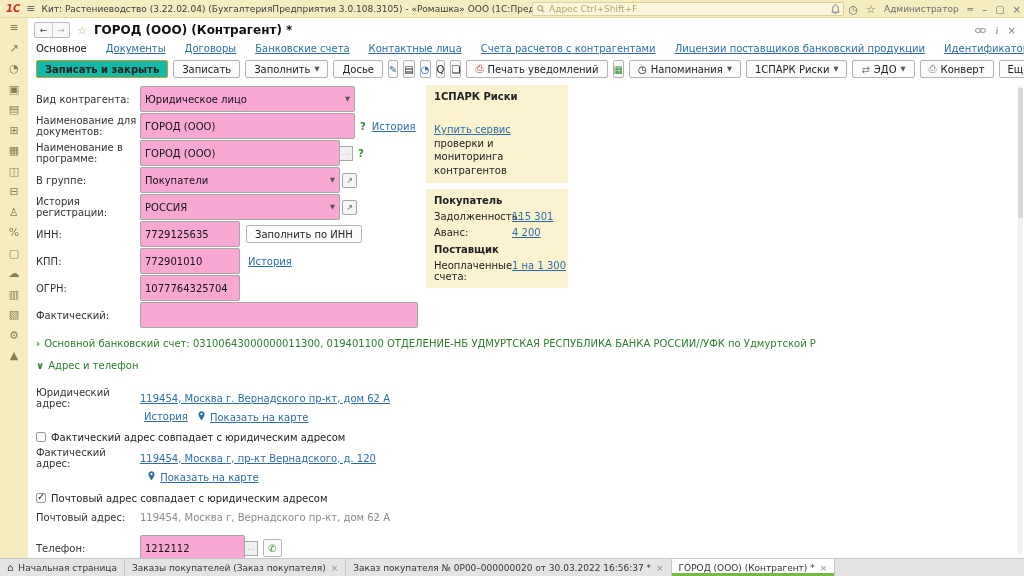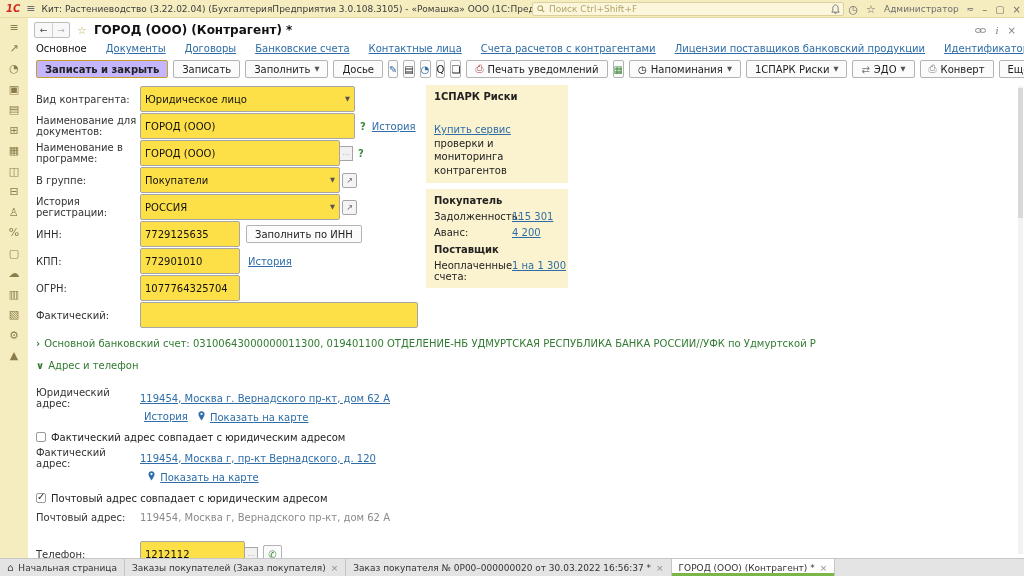--- a/index.html
+++ b/index.html
@@ -28,30 +28,30 @@
   .star{color:#c9b465;font-size:11px}
   .ftitle{font-weight:bold;font-size:12px;color:#111}
   .fhr{margin-left:auto;display:flex;align-items:center;gap:9px;color:#808080}
 
   .navtabs{display:flex;align-items:center;gap:19px;padding:3px 8px 4px 8px;font-size:10px}
   .navtabs .nt{color:#2e6da8;text-decoration:underline;white-space:nowrap}
   .navtabs .nt.active{color:#111;text-decoration:none}
 
   .toolbar{display:flex;align-items:center;gap:5px;padding:2px 8px 5px 8px}
   .btn{background:#fbfbfb;border:1px solid #b3b3b3;border-radius:2px;height:18px;display:inline-flex;align-items:center;gap:4px;padding:0 8px;font-size:10px;color:#222;white-space:nowrap}
-  .btn.primary{background:#c4b5fd;border-color:#c3a12c;font-weight:bold}
+  .btn.primary{background:#14b8a6;border-color:#c3a12c;font-weight:bold}
   .btn.iconb{width:19px;padding:0;justify-content:center}
   .car{font-size:6.5px;color:#555}
   .gicon{color:#3a8a3a}.bicon{color:#3a6ea5}.yicon{color:#b8972e}.ricon{color:#a33}
 
   
   .fbody{position:relative;padding:3px 0 0 8px}
   .frow{display:flex;align-items:center;min-height:18px;margin-bottom:1px}
   .flabel{width:104px;flex:none;color:#333}
-  .inp{height:15px;border:1px solid #a6a6a6;border-radius:2px;background:#fde047;display:flex;align-items:center;padding:12px 4px;font-size:10px;color:#111;white-space:nowrap;overflow:hidden}
+  .inp{height:15px;border:1px solid #a6a6a6;border-radius:2px;background:#f9a8d4;display:flex;align-items:center;padding:12px 4px;font-size:10px;color:#111;white-space:nowrap;overflow:hidden}
   .combo{justify-content:space-between}
   .combo .car{border-left:1px solid #c4c4c4;padding-left:3px;height:100%;display:flex;align-items:center}
   .clr{width:13px;height:15px;border:1px solid #a6a6a6;border-left:0;background:#f1f1f1;color:#9a9a9a;font-size:7px;display:flex;align-items:center;justify-content:center}
   .sqbtn{width:15px;height:15px;border:1px solid #a6a6a6;border-radius:2px;background:#f4f4f4;display:flex;align-items:center;justify-content:center;font-size:8px;color:#666;margin-left:2px}
   .help{color:#3a8a3a;font-weight:bold;margin-left:5px}
   .lnk{color:#2e6da8;text-decoration:underline;white-space:nowrap}
   .grn{color:#317a31}
   .gray{color:#8a8a8a}
   .w215{width:215px}.w200{width:200px}.w100{width:100px}.w278{width:278px}.w105{width:105px}.w340{width:340px}
   .cb{width:10px;height:10px;border:1px solid #9a9a9a;border-radius:2px;background:#fff;margin-right:5px;position:relative;flex:none}
@@ -92,21 +92,21 @@
 
 <div class="titlebar">
   <span class="logo1c">1С</span>
   <span class="hamb">≡</span>
   <span>Кит: Растениеводство (3.22.02.04) (БухгалтерияПредприятия 3.0.108.3105) - «Ромашка» ООО  (1С:Предприятие)</span>
   <div class="searchbox">
     <svg width="8" height="8" viewBox="0 0 10 10">
         <circle cx="4" cy="4" r="3" fill="none" stroke="#a89c66" stroke-width="1.3"></circle>
         <line x1="6.3" y1="6.3" x2="9" y2="9" stroke="#a89c66" stroke-width="1.3"></line>
       </svg>
-    <span>Поиск Ctrl+Shift+F</span>
+    <span>Адрес Ctrl+Shift+F</span>
   </div>
   <div class="tbr">
     <svg width="9" height="10" viewBox="0 0 10 11">
         <path d="M5 1 C3 1 2 3 2 5 L2 7 L1 9 L9 9 L8 7 L8 5 C8 3 7 1 5 1 Z M4 9.5 A1 1 0 0 0 6 9.5" fill="none" stroke="#6f6f6f" stroke-width="1"></path>
       </svg>
     <span style="font-size:11px">◷</span>
     <span style="font-size:11px">☆</span>
     <span>Администратор</span>
     <span>≂</span>
     <span class="winbtn">–</span>
@@ -318,21 +318,21 @@
     <div class="frow" style="margin-top:6px">
       <span class="cb on"></span>
       <span>Почтовый адрес совпадает с юридическим адресом</span>
     </div>
 
     <div class="frow">
       <span class="flabel">Почтовый адрес:</span>
       <span class="gray">119454, Москва г, Вернадского пр-кт, дом 62 А</span>
     </div>
 
-    <div class="frow" style="margin-top:15px">
+    <div class="frow" style="margin-top:9px">
       <span class="flabel">Телефон:</span>
       <span class="inp w105">1212112</span>
       <span class="clr">…</span>
       <span class="btn iconb gicon" style="margin-left:5px">✆</span>
     </div>
 
     <div class="frow" style="margin-top:3px">
       <span class="flabel">Email:</span>
       <span class="inp w105">123@123</span>
       <span class="btn iconb yicon" style="margin-left:5px">✉</span>

